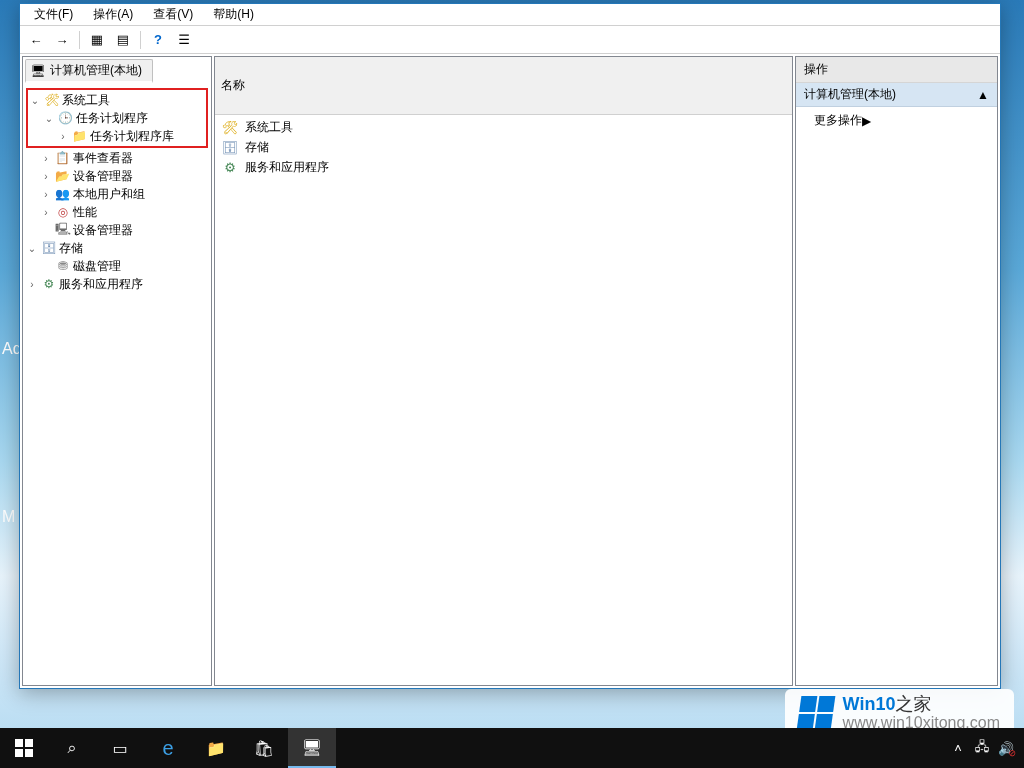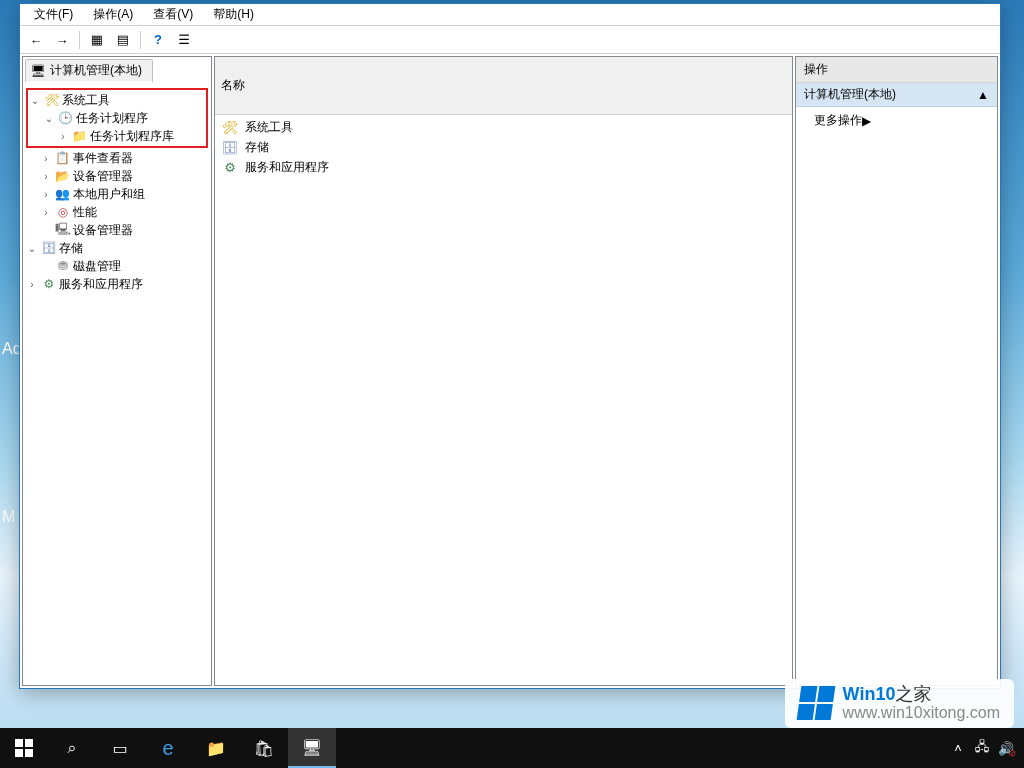--- a/index.html
+++ b/index.html
@@ -60,21 +60,21 @@
 
 
 .taskbar { position:absolute; left:0; bottom:0; width:1024px; height:40px; background:#101010; display:flex; align-items:center; }
 .taskbar .tbtn { width:48px; height:40px; display:flex; align-items:center; justify-content:center; color:#fff; font-size:16px; cursor:default; }
 .taskbar .tbtn.active { background:#333; border-bottom:2px solid #76b9ed; }
 .taskbar .spacer { flex:1; }
 .tray { display:flex; align-items:center; gap:8px; padding:0 10px; color:#fff; font-size:12px; }
 .tray-icon { width:16px; height:16px; display:inline-flex; align-items:center; justify-content:center; font-size:13px; }
 
 
-.watermark { position:absolute; right:10px; bottom:40px; background:rgba(255,255,255,0.92); border-radius:6px; padding:6px 14px; display:flex; align-items:center; gap:10px; }
+.watermark { position:absolute; right:10px; bottom:30px; background:rgba(255,255,255,0.92); border-radius:6px; padding:6px 14px; display:flex; align-items:center; gap:10px; }
 .watermark .wlogo { width:34px; height:34px; display:grid; grid-template-columns:1fr 1fr; grid-template-rows:1fr 1fr; gap:2px; transform:skewX(-8deg); }
 .watermark .wlogo span { background:#0078d7; }
 .watermark .wtext { display:flex; flex-direction:column; line-height:1.1; }
 .watermark .wtitle { font-size:18px; color:#333; }
 .watermark .wtitle b { color:#0078d7; }
 .watermark .wurl { font-size:16px; color:#888; }
 
 
 .svg-mini { width:14px; height:14px; }
 </style>

